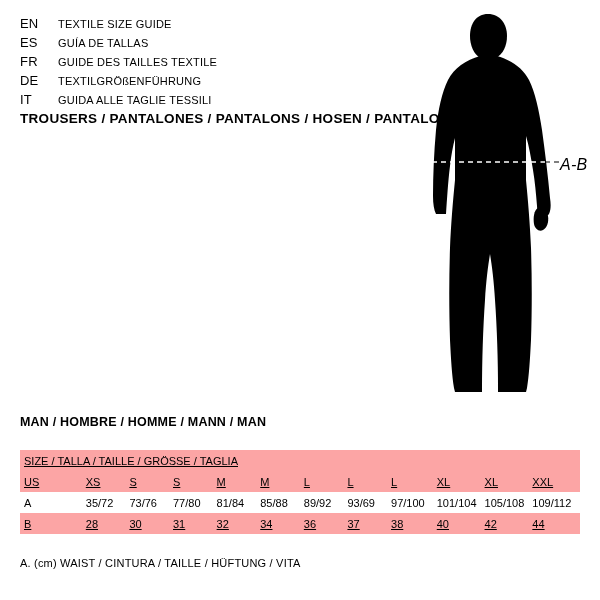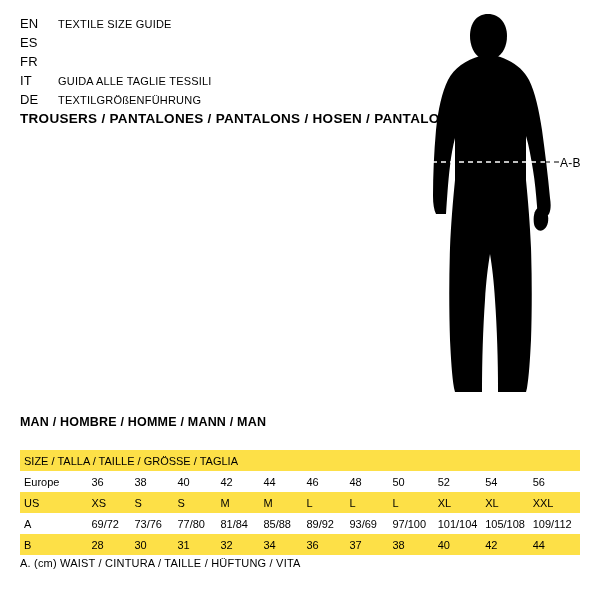--- a/index.html
+++ b/index.html
@@ -64,22 +64,23 @@
     width: 200px;
     height: 400px;
   }
   .figure-wrap svg {
     display: block;
   }
   .ab-label {
     position: absolute;
     left: 560px;
     top: 156px;
-    font-size: 12px;
+    font-size: 16px;
     letter-spacing: 0.3px;
+    font-style: italic;
   }
 
   
   .table-heading {
     position: absolute;
     left: 20px;
     top: 415px;
     font-size: 12.5px;
     font-weight: bold;
     letter-spacing: 0.2px;
@@ -92,21 +93,22 @@
     border-collapse: collapse;
     font-size: 11px;
   }
   table.size-table td {
     padding: 2px 0 2px 0;
     height: 17px;
     vertical-align: middle;
     white-space: nowrap;
   }
   table.size-table tr.shaded td {
-    background: #fde047;
+    background: #fca5a5;
+    text-decoration: underline;
   }
   table.size-table td.label {
     width: 86px;
     padding-left: 4px;
   }
   table.size-table td.val {
     width: 52px;
     text-align: left;
   }
 
@@ -125,31 +127,33 @@
 
 <div class="page">
 
   <div class="lang-block">
     <div class="lang-row">
       <span class="lang-code">EN</span>
       <span class="lang-text">TEXTILE SIZE GUIDE</span>
     </div>
     <div class="lang-row">
       <span class="lang-code">ES</span>
+      <span class="lang-text">GUÍA DE TALLAS</span>
     </div>
     <div class="lang-row">
       <span class="lang-code">FR</span>
+      <span class="lang-text">GUIDE DES TAILLES TEXTILE</span>
+    </div>
+    <div class="lang-row">
+      <span class="lang-code">DE</span>
+      <span class="lang-text">TEXTILGRÖßENFÜHRUNG</span>
     </div>
     <div class="lang-row">
       <span class="lang-code">IT</span>
       <span class="lang-text">GUIDA ALLE TAGLIE TESSILI</span>
-    </div>
-    <div class="lang-row">
-      <span class="lang-code">DE</span>
-      <span class="lang-text">TEXTILGRÖßENFÜHRUNG</span>
     </div>
   </div>
 
   <div class="section-title">TROUSERS / PANTALONES / PANTALONS / HOSEN / PANTALONI</div>
 
   <div class="figure-wrap">
     <svg width="200" height="400" viewBox="0 0 200 400" xmlns="http://www.w3.org/2000/svg">
       <g>
 
         <path fill="#000000" d="M88,4 C76,4 70,14 70,26 C70,36 74,44 80,48 L96,48 C103,44 107,36 107,26 C107,14 100,4 88,4 Z"></path>
@@ -198,51 +202,37 @@
   </div>
   <div class="ab-label">A-B</div>
 
   <div class="table-heading">MAN / HOMBRE / HOMME / MANN / MAN</div>
 
   <table class="size-table">
     <tbody>
       <tr class="shaded">
         <td class="label" colspan="12">SIZE / TALLA / TAILLE / GRÖSSE / TAGLIA</td>
       </tr>
-      <tr>
-        <td class="label">Europe</td>
-        <td class="val">36</td>
-        <td class="val">38</td>
-        <td class="val">40</td>
-        <td class="val">42</td>
-        <td class="val">44</td>
-        <td class="val">46</td>
-        <td class="val">48</td>
-        <td class="val">50</td>
-        <td class="val">52</td>
-        <td class="val">54</td>
-        <td class="val">56</td>
-      </tr>
       <tr class="shaded">
         <td class="label">US</td>
         <td class="val">XS</td>
         <td class="val">S</td>
         <td class="val">S</td>
         <td class="val">M</td>
         <td class="val">M</td>
         <td class="val">L</td>
         <td class="val">L</td>
         <td class="val">L</td>
         <td class="val">XL</td>
         <td class="val">XL</td>
         <td class="val">XXL</td>
       </tr>
       <tr>
         <td class="label">A</td>
-        <td class="val">69/72</td>
+        <td class="val">35/72</td>
         <td class="val">73/76</td>
         <td class="val">77/80</td>
         <td class="val">81/84</td>
         <td class="val">85/88</td>
         <td class="val">89/92</td>
         <td class="val">93/69</td>
         <td class="val">97/100</td>
         <td class="val">101/104</td>
         <td class="val">105/108</td>
         <td class="val">109/112</td>

